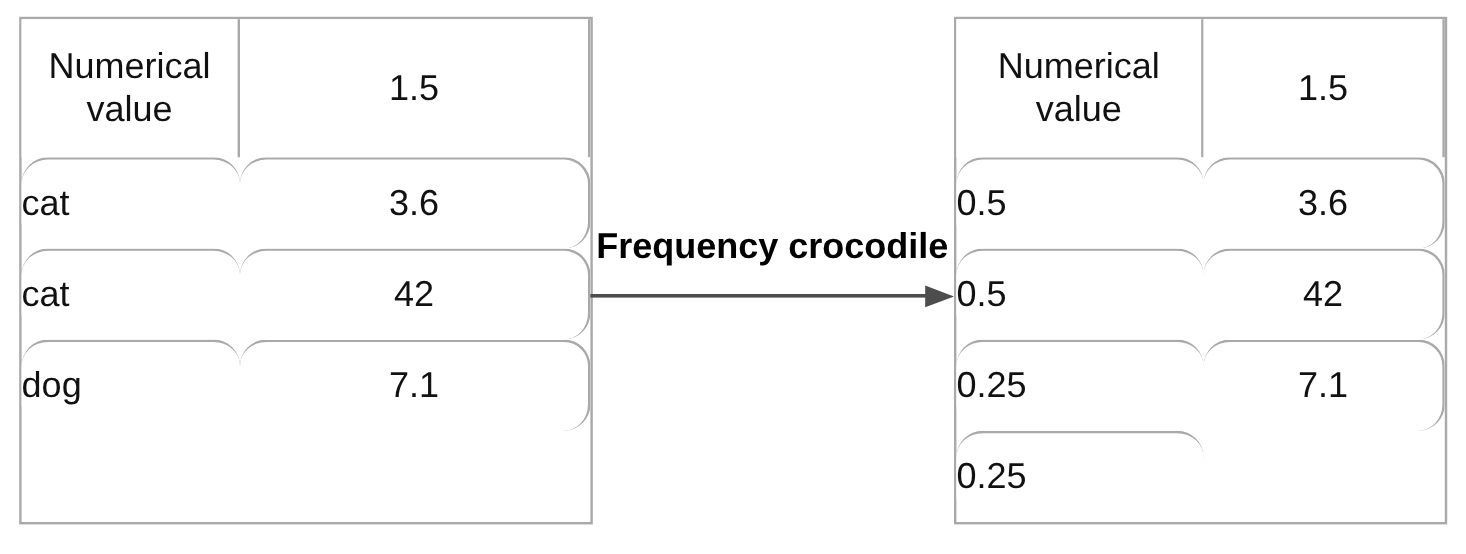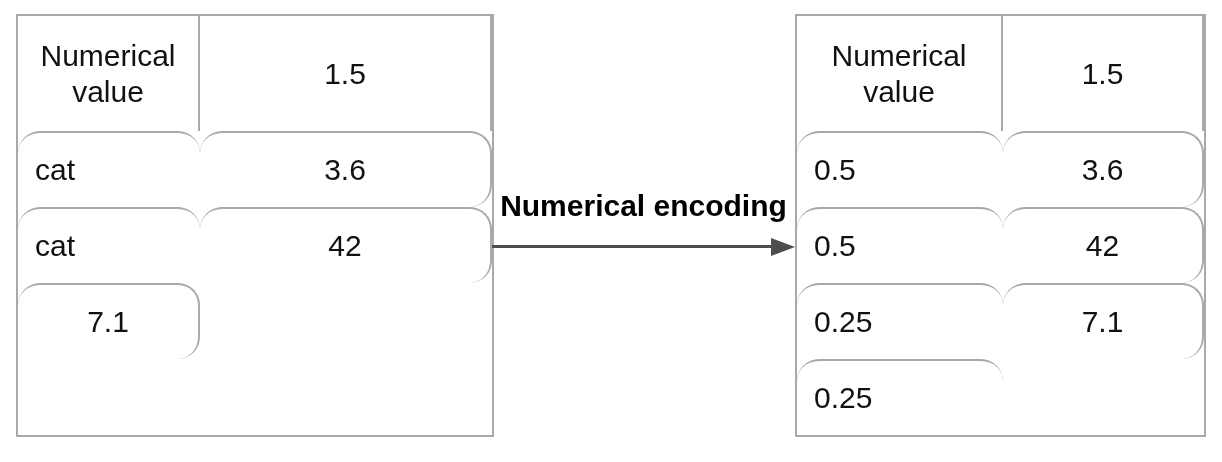--- a/index.html
+++ b/index.html
@@ -35,21 +35,21 @@
     align-items: center;
     justify-content: center;
     font-size: 30px;
     line-height: 36px;
     color: var(--text);
     background: #ffffff;
   }
   .tbl > .cell:nth-child(n+3) { border-top: 2px solid var(--border); border-radius: 22px; }
   .c1 { border-right: 2px solid var(--border); }
   .head { white-space: pre-line; text-align: center; }
-  .val-left { justify-content: flex-start; padding-left: 17px; }
+  .val-left { justify-content: flex-start; }
 
   
   .flow-label {
     position: absolute;
     left: 492px; top: 188px; width: 303px;
     text-align: center;
     font-size: 30px;
     line-height: 35px;
     font-weight: bold;
     color: #000000;
@@ -78,25 +78,26 @@
     <div class="cell head c1">Numerical
 value</div>
 
     <div class="cell c1">1.5</div>
     <div class="cell val-left">cat</div>
 
     <div class="cell c1">3.6</div>
     <div class="cell val-left">cat</div>
 
     <div class="cell c1">42</div>
+    <div class="cell val-left">dog</div>
 
     <div class="cell c1">7.1</div>
   </div>
 
-  <div class="flow-label">Numerical encoding</div>
+  <div class="flow-label">Frequency crocodile</div>
   <div class="arrow-line"></div>
   <div class="arrow-head"></div>
 
   <div class="tbl tbl-output">
     <div class="cell head c1">Numerical
 value</div>
 
     <div class="cell c1">1.5</div>
     <div class="cell val-left">0.5</div>
 

